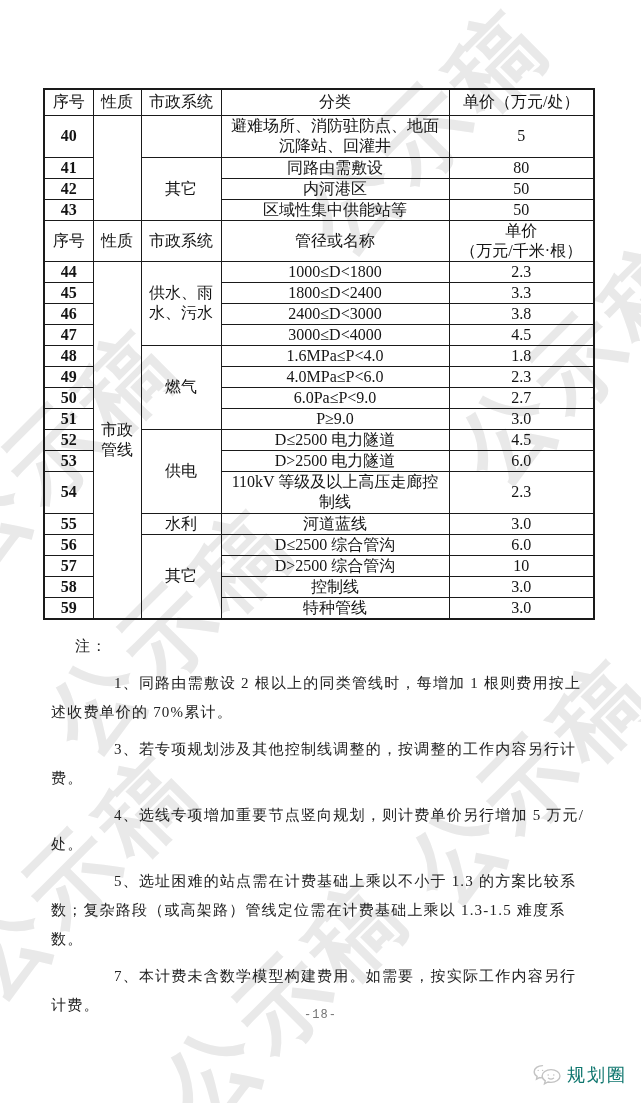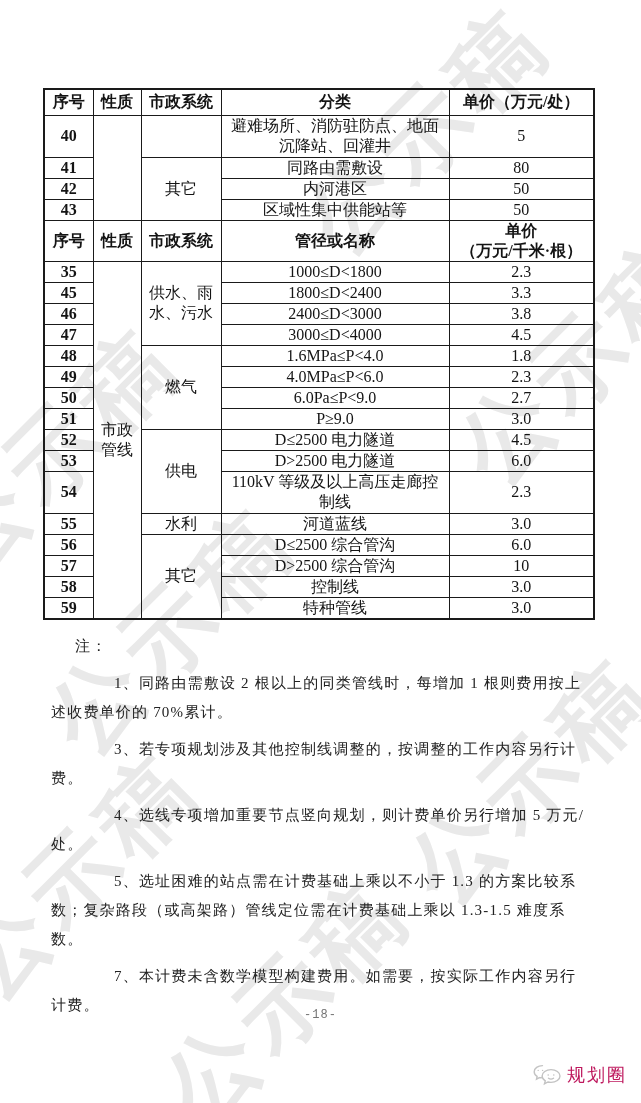--- a/index.html
+++ b/index.html
@@ -19,40 +19,40 @@
 
   
   .fee-table{
     position:relative;z-index:1;border-collapse:collapse;table-layout:fixed;
     margin:88px 0 0 43px;width:550px;border:2px solid #1a1a1a;background:transparent;
   }
   .fee-table th,.fee-table td{
     border:1px solid #1a1a1a;padding:0 5px;text-align:center;vertical-align:middle;
     font-size:16px;line-height:1.25;color:#141414;overflow:hidden;
   }
-  .fee-table th{font-weight:bold;}
+  .fee-table th{font-weight:normal;}
   .hA{height:26px;}
   .hB{height:34px;}
   .r{height:21px;}
   .rt{height:42px;margin-top:16px;}
   .b{font-weight:bold;}
   .tl{text-align:left;}
   .pre{white-space:pre-line;line-height:1.2;}
 
   
   .notes{position:relative;z-index:1;margin:12px 42px 0 43px;width:556px;
     font-size:15px;line-height:29px;color:#222;letter-spacing:1.2px;}
   .notes .note-label{margin:0;text-indent:32px;}
   .notes p{margin:8px;text-indent:63px;}
 
   
   .page-number{position:absolute;left:0;top:1008px;width:100%;text-align:center;z-index:1;
     font-family:"Liberation Mono","DejaVu Sans Mono",monospace;font-size:12px;color:#737373;letter-spacing:1px;}
   .brand{position:absolute;right:14px;top:1063px;z-index:1;display:flex;align-items:center;gap:5px;
-    font-family:"Liberation Sans","DejaVu Sans",sans-serif;font-size:18px;color:#be185d;letter-spacing:2px;}
+    font-family:"Liberation Sans","DejaVu Sans",sans-serif;font-size:18px;color:#0f766e;letter-spacing:2px;}
   .brand svg{display:block;}
 </style>
 </head>
 <body>
 
 <div class="page">
 
   <div class="wm" style="left:276px;top:69px;">公示稿</div>
   <div class="wm" style="left:431px;top:299px;">公示稿</div>
   <div class="wm" style="left:-94px;top:389px;">公示稿</div>
@@ -106,21 +106,21 @@
     <tr class="hB">
       <th>序号</th>
       <th>性质</th>
       <th>市政系统</th>
       <th>管径或名称</th>
       <th class="pre">单价
 （万元/千米·根）</th>
     </tr>
 
     <tr class="r">
-      <td class="b">35</td>
+      <td class="b">44</td>
       <td rowspan="16">市政管线</td>
       <td rowspan="4">供水、雨水、污水</td>
       <td>1000≤D&lt;1800</td>
       <td>2.3</td>
     </tr>
     <tr class="r">
       <td class="b">45</td>
       <td>1800≤D&lt;2400</td>
       <td>3.3</td>
     </tr>

